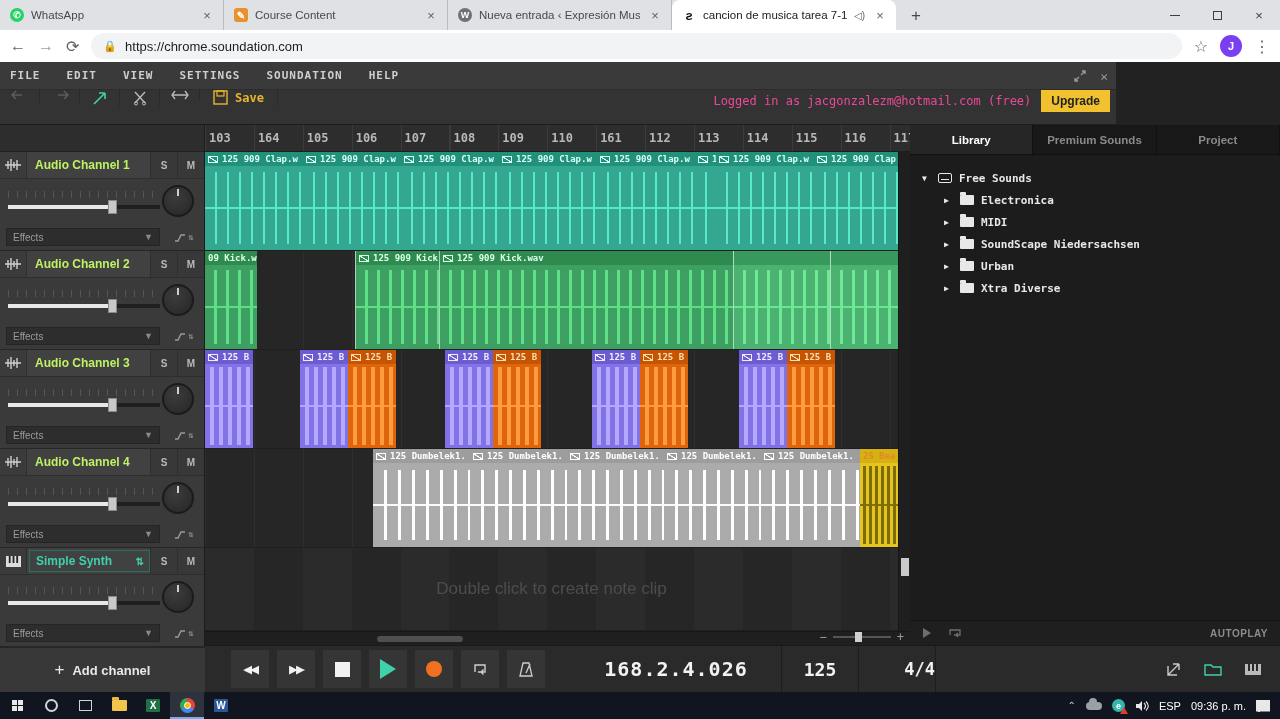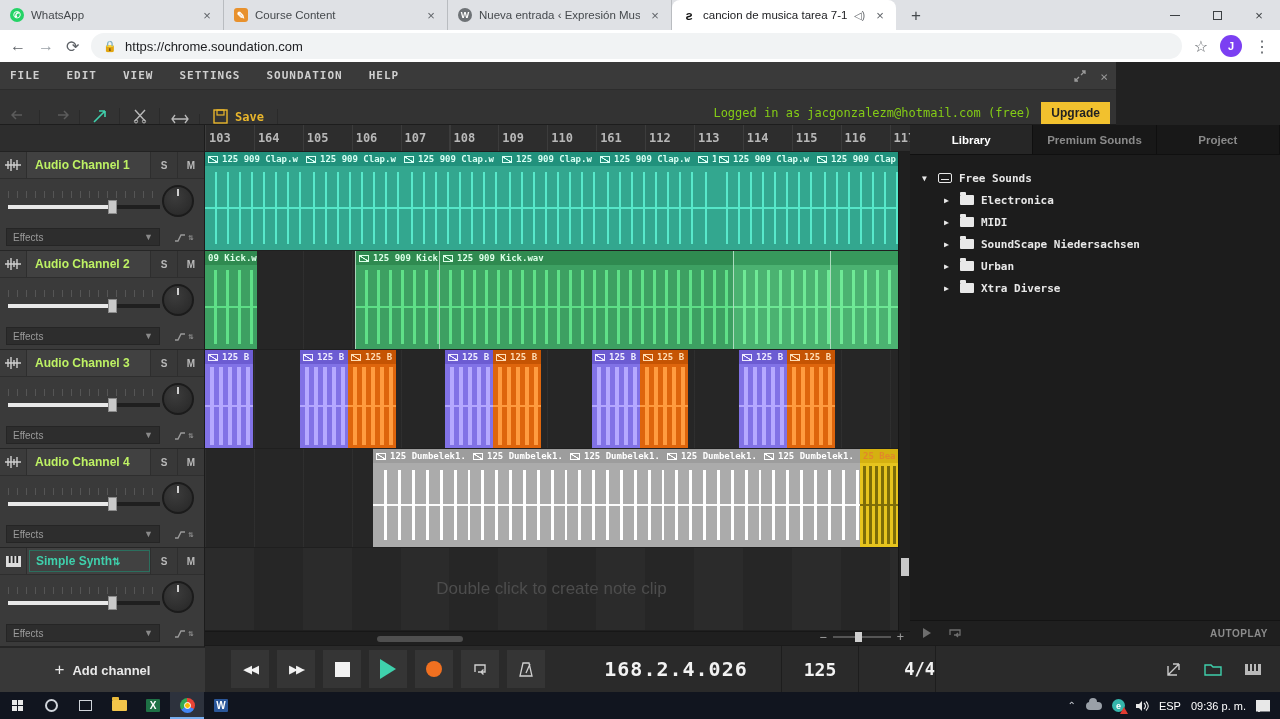--- a/index.html
+++ b/index.html
@@ -33,35 +33,35 @@
   #omnibox .url { font-size:13px; color:#202124; }
   #avatar { width:22px; height:22px; border-radius:50%; background:#7b3ff2; color:#fff; font-size:11px; font-weight:bold; display:flex; align-items:center; justify-content:center; }
 
   
   #app { position:absolute; top:62px; left:0; width:1116px; height:630px; background:#282828; font-family:"DejaVu Sans Mono", monospace; }
 
   #menubar { position:absolute; top:0; left:0; right:0; height:28px; background:#3a3a3a; display:flex; align-items:center; padding-left:10px; gap:26px; border-bottom:1px solid #2c2c2c; }
   .menu-item { font:bold 11px "DejaVu Sans Mono", monospace; color:#cfcfcf; letter-spacing:1px; }
   #menubar-right { position:absolute; right:8px; top:0; height:28px; display:flex; align-items:center; gap:14px; color:#9a9a9a; }
 
-  #toolbar { position:absolute; top:28px; left:0; right:0; height:35px; background:#333; display:flex; align-items:flex-end; border-bottom:1px solid #1d1d1d; }
+  #toolbar { position:absolute; top:28px; left:0; right:0; height:35px; background:#333; display:flex; align-items:flex-start; border-bottom:1px solid #1d1d1d; }
   .toolbtn { width:40px; display:flex; align-items:center; justify-content:center; border-right:1px solid #2a2a2a; }
   #save-btn { width:78px; display:flex; align-items:center; justify-content:center; gap:7px; border-right:1px solid #2a2a2a; color:#e9b62c; font:bold 12px "DejaVu Sans Mono", monospace; }
   #toolbar-right { margin-left:auto; display:flex; align-items:center; gap:10px; padding-right:6px; }
-  #login-text { font:12px "DejaVu Sans Mono", monospace; color:#84cc16; }
+  #login-text { font:12px "DejaVu Sans Mono", monospace; color:#ec4899; }
   #upgrade-btn { background:#f2c12e; color:#222; font:bold 12px "Liberation Sans", sans-serif; padding:4px 10px; }
 
   
   #left-panel { position:absolute; top:63px; left:0; width:205px; height:567px; background:#323232; border-right:1px solid #1c1c1c; }
   #left-spacer { height:27px; background:#2d2d2d; border-bottom:1px solid #222; }
   .channel { height:99px; background:#3a3a3a; border-bottom:1px solid #262626; position:relative; }
   .ch-head { height:27px; background:#414141; display:flex; align-items:stretch; border-bottom:1px solid #2e2e2e; }
   .ch-icon { width:27px; display:flex; align-items:center; justify-content:center; border-right:1px solid #2e2e2e; background:#3b3b3b; }
   .ch-name { flex:1; display:flex; align-items:center; padding-left:8px; font:bold 12px "Liberation Sans", sans-serif; color:#bef264; white-space:nowrap; overflow:hidden; }
-  .channel.synth .ch-name { color:#3fd0ac; border:1px solid #2b6f5e; margin:2px 0 2px 2px; padding-left:6px; }
+  .channel.synth .ch-name { color:#3fd0ac; border:1px solid #2b6f5e; margin:2px 0 2px 2px; padding-left:6px; justify-content:space-between; }
   .ch-name .synth-sel { color:#3fd0ac; font-size:10px; padding-right:5px; }
   .sm-btn { width:27px; display:flex; align-items:center; justify-content:center; font:bold 10px "Liberation Sans", sans-serif; color:#b9b9b9; border-left:1px solid #2e2e2e; background:#383838; }
   .ch-body { position:relative; height:49px; }
   .vol { position:absolute; left:8px; top:12px; width:152px; height:26px; }
   .vol .ticks { position:absolute; top:0; left:0; right:0; height:7px;
       background:repeating-linear-gradient(90deg,#555 0 1px,transparent 1px 9px); }
   .vol .rail { position:absolute; top:14px; left:0; right:0; height:4px; background:#1f1f1f; }
   .vol .fill { position:absolute; top:14px; left:0; width:104px; height:4px; background:#e8e8e8; }
   .vol .thumb { position:absolute; top:9px; left:100px; width:9px; height:14px; background:#c9c9c9; border:1px solid #8a8a8a; }
   .knob { position:absolute; right:10px; top:6px; width:32px; height:32px; border-radius:50%; background:radial-gradient(circle at 40% 35%, #3c3c3c, #262626); border:2px solid #1b1b1b; }

